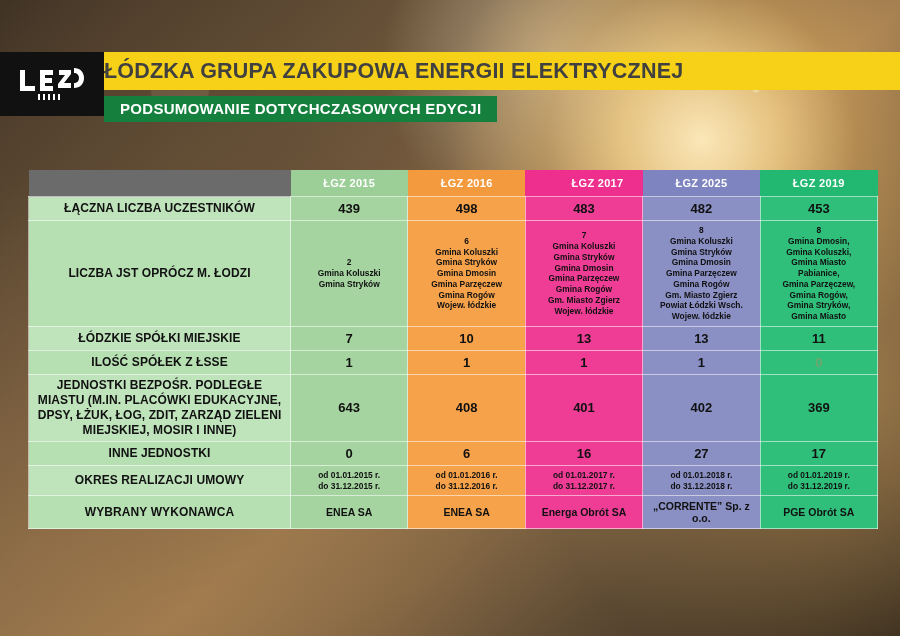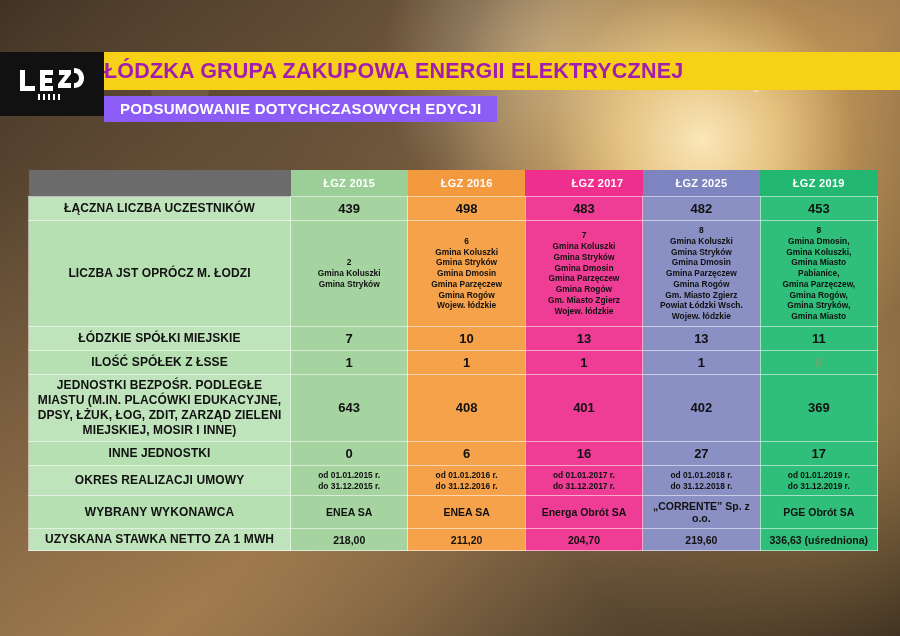--- a/index.html
+++ b/index.html
@@ -25,28 +25,28 @@
     content:"";position:absolute;inset:0;
     background:
       radial-gradient(circle at 84% 14%, rgba(255,255,235,0.35) 0 3px, rgba(0,0,0,0) 4px),
       radial-gradient(circle at 70% 46%, rgba(255,240,200,0.18) 0 22px, rgba(0,0,0,0) 24px),
       radial-gradient(circle at 20% 14%, rgba(255,240,200,0.10) 0 28px, rgba(0,0,0,0) 30px),
       radial-gradient(circle at 46% 72%, rgba(255,240,200,0.08) 0 40px, rgba(0,0,0,0) 42px);
   }
   
   .header-wrap{position:absolute;left:0;top:52px;width:900px;}
   .title-bar{
-    background:#f6d117;color:#a21caf;
+    background:#f6d117;color:#404040;
     height:38px;line-height:38px;
     padding:0 14px 0 104px;
     font-size:21.5px;font-weight:bold;letter-spacing:.2px;
     white-space:nowrap;
   }
   .sub-bar{
-    background:#8b5cf6;color:#fff;
+    background:#15803d;color:#fff;
     display:inline-block;
     height:26px;line-height:26px;
     margin-left:104px;
     padding:0 16px;
     font-size:15px;font-weight:bold;letter-spacing:.3px;
   }
   .logo-box{
     position:absolute;left:0;top:0;
     width:104px;height:64px;background:#111;
     display:flex;align-items:center;justify-content:center;
@@ -184,23 +184,15 @@
           <td class="cell small c5">od 01.01.2019 r.<br>do 31.12.2019 r.</td>
         </tr>
         <tr>
           <td class="rowlabel lab1">WYBRANY WYKONAWCA</td>
           <td class="cell mid c1">ENEA SA</td>
           <td class="cell mid c2">ENEA SA</td>
           <td class="cell mid c3">Energa Obrót SA</td>
           <td class="cell mid c4">„CORRENTE”  Sp. z o.o.</td>
           <td class="cell mid c5">PGE Obrót SA</td>
         </tr>
-        <tr>
-          <td class="rowlabel lab0">UZYSKANA STAWKA NETTO ZA 1 MWH</td>
-          <td class="cell mid c1">218,00</td>
-          <td class="cell mid c2">211,20</td>
-          <td class="cell mid c3">204,70</td>
-          <td class="cell mid c4">219,60</td>
-          <td class="cell mid c5">336,63 (uśredniona)</td>
-        </tr>
       </tbody>
   </table>
 </div>
 
 </body></html>

